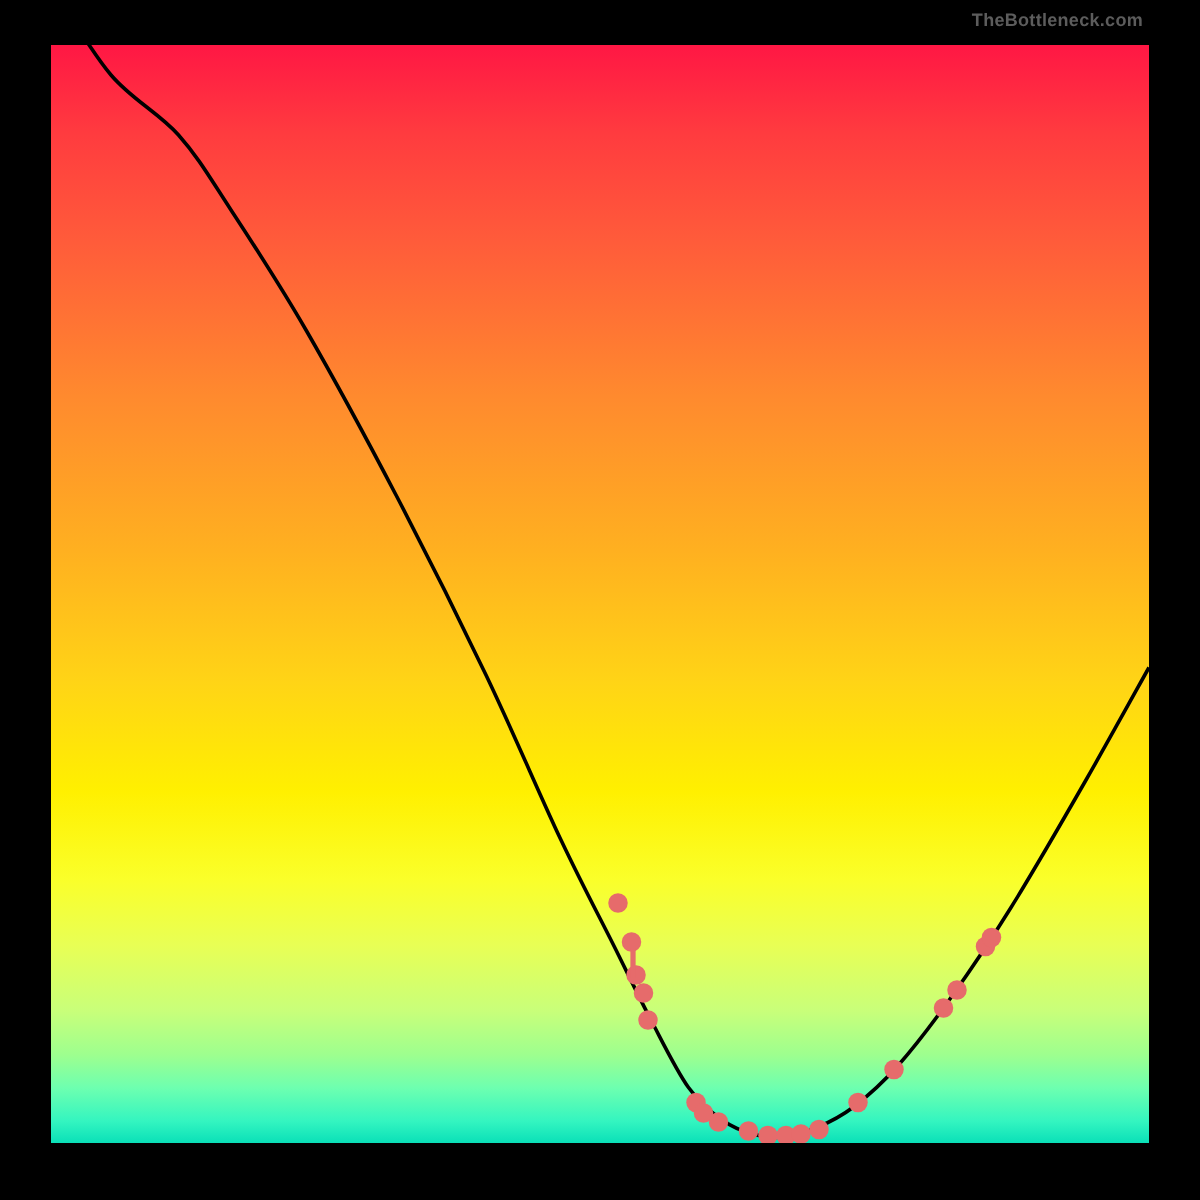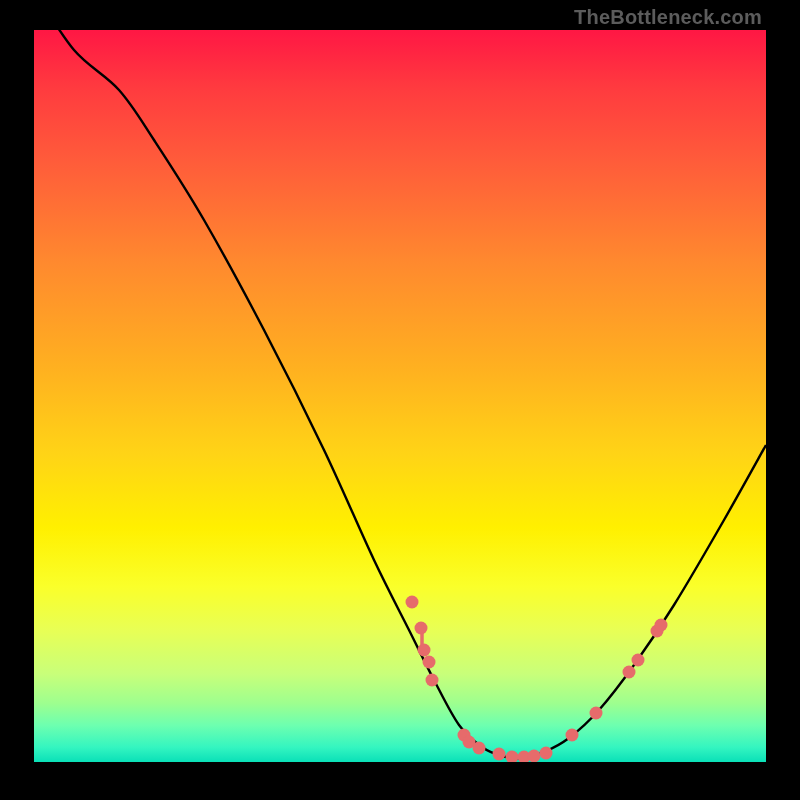--- a/index.html
+++ b/index.html
@@ -49,21 +49,21 @@
     position: absolute;
     inset: 0;
     width: 100%;
     height: 100%;
   }
   .watermark {
     position: absolute;
     top: 6px;
     right: 38px;
     color: #5c5c5c;
-    font-size: 20px;
+    font-size: 12px;
     font-weight: 600;
     letter-spacing: 0.2px;
   }
 </style>
 </head>
 <body>
 
 <div class="stage">
 
   <div class="watermark">TheBottleneck.com</div>

